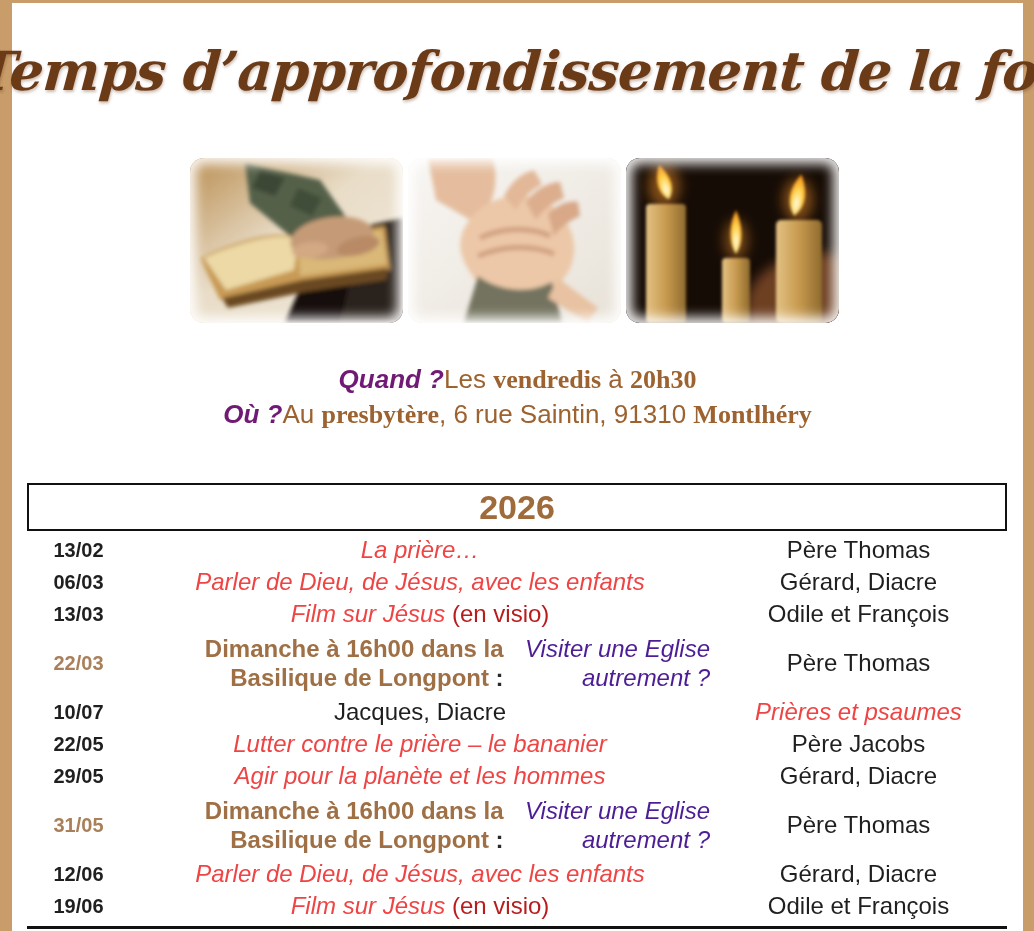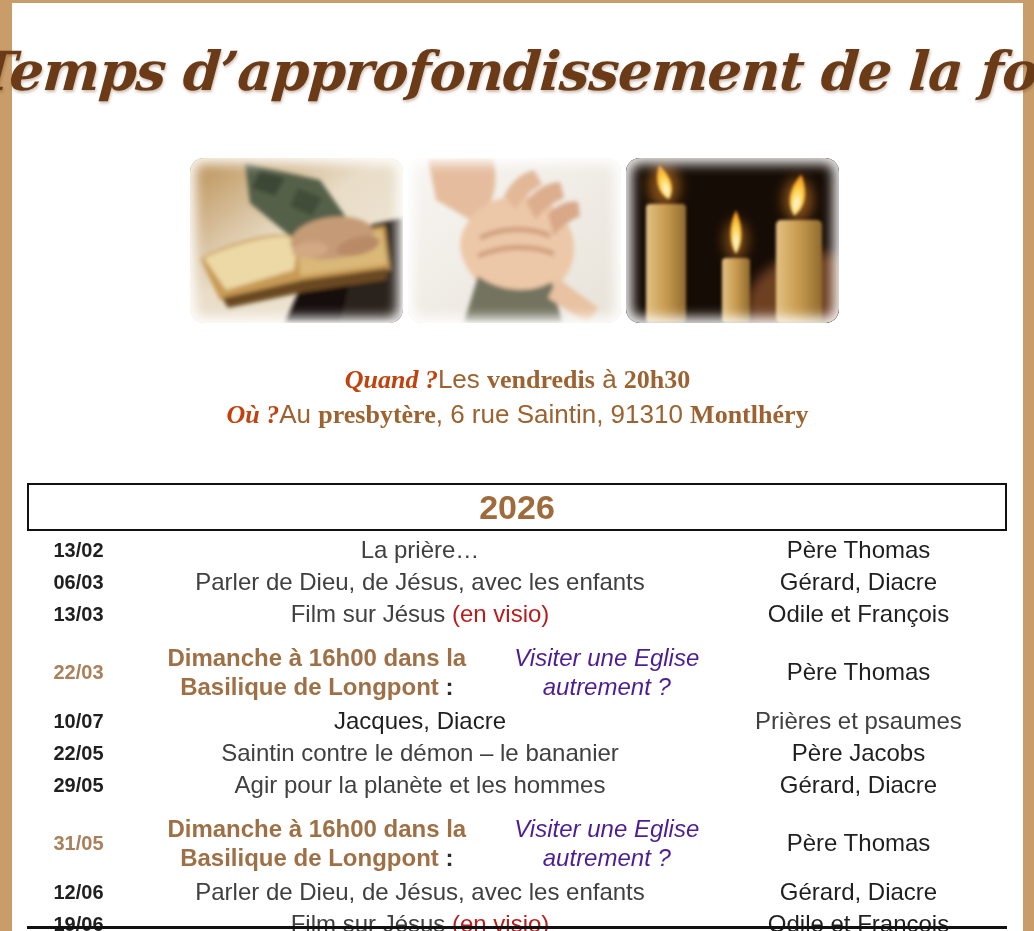--- a/index.html
+++ b/index.html
@@ -30,38 +30,38 @@
     box-shadow:inset 0 0 14px 7px #ffffff;
   }
   .photo svg{display:block;width:213px;height:165px;}
   .photo::after{content:"";position:absolute;inset:0;border-radius:14px;
     box-shadow:inset 0 0 12px 6px rgba(255,255,255,.9);}
 
   
   .info{position:absolute;left:12px;top:362px;width:1011px;text-align:center;
     font-size:26px;line-height:34px;color:#9c622f;}
   .info span{white-space:pre-wrap;}
-  .info .q{color:#c2410c;font-style:italic;font-weight:bold;font-family:Liberation Serif, serif;}
+  .info .q{color:#701a75;font-style:italic;font-weight:bold;}
   .info b{font-weight:bold;font-family:Liberation Serif, serif;}
 
   
   .schedule{position:absolute;left:27px;top:483px;width:980px;}
   .year-box{
     border:2px solid #111;height:44px;display:flex;align-items:center;justify-content:center;
     font-size:34px;font-weight:bold;color:#a06b3a;background:#fff;
   }
   .tbody{margin-top:3px;}
   .row{display:grid;grid-template-columns:103px 580px 297px;min-height:32px;}
-  .row.accent{min-height:66px;margin-top:9px;}
-  .cell{display:flex;align-items:center;justify-content:center;text-align:center;}
+  .row.accent{min-height:66px;}
+  .cell{display:flex;align-items:center;justify-content:center;text-align:right;}
   .cell span{white-space:pre-wrap;}
   .date{font-size:20px;font-weight:bold;color:#1f1f1f;}
   .accent .date{color:#a9805a;}
   .topic{font-size:24px;}
-  .t-main{color:#404040;}
+  .t-main{font-style:italic;color:#ef4444;}
   .t-note{color:#b91c1c;}
   .presenter{font-size:24px;color:#1f1f1f;}
   .accent .topic{justify-content:center;line-height:29px;}
   .l1-main{font-weight:bold;color:#9f7045;}
   .l1-colon{font-weight:bold;color:#2a2a2a;}
   .l2{font-style:italic;color:#4c1d95;}
   .bottom-line{position:absolute;left:27px;top:926px;width:980px;height:3px;background:#111;}
 </style>
 </head>
 <body>
@@ -224,21 +224,21 @@
         <div class="cell presenter">Jacques, Diacre</div>
         <div class="cell topic">
             <span class="t-main">Prières et psaumes</span>
             <span class="t-note"></span>
           </div>
       </div>
 
       <div class="row">
         <div class="cell date">22/05</div>
         <div class="cell topic">
-            <span class="t-main">Saintin contre le démon – le bananier</span>
+            <span class="t-main">Lutter contre le prière – le bananier</span>
             <span class="t-note"></span>
           </div>
         <div class="cell presenter">Père Jacobs</div>
       </div>
 
       <div class="row">
         <div class="cell date">29/05</div>
         <div class="cell topic">
             <span class="t-main">Agir pour la planète et les hommes</span>
             <span class="t-note"></span>

